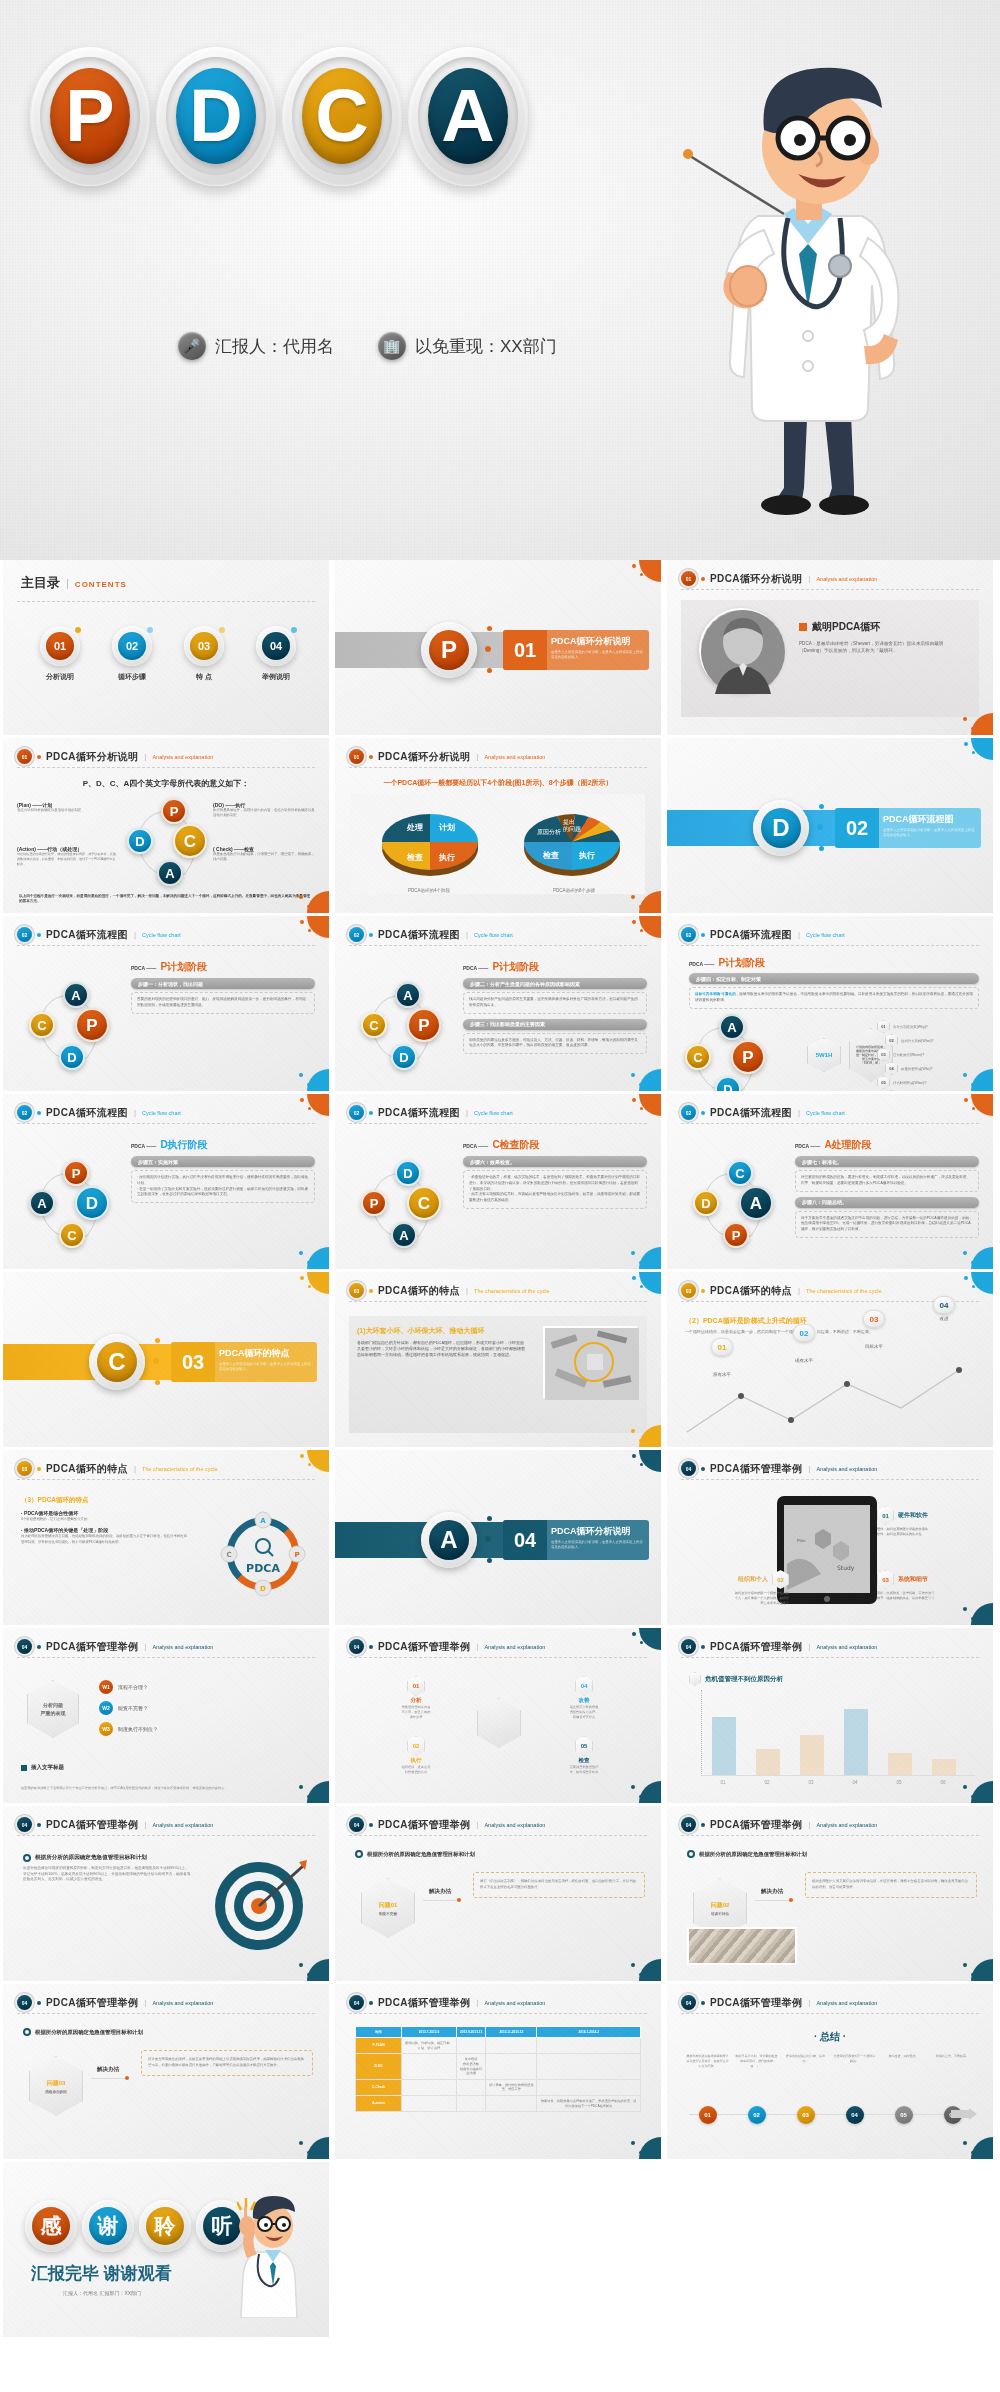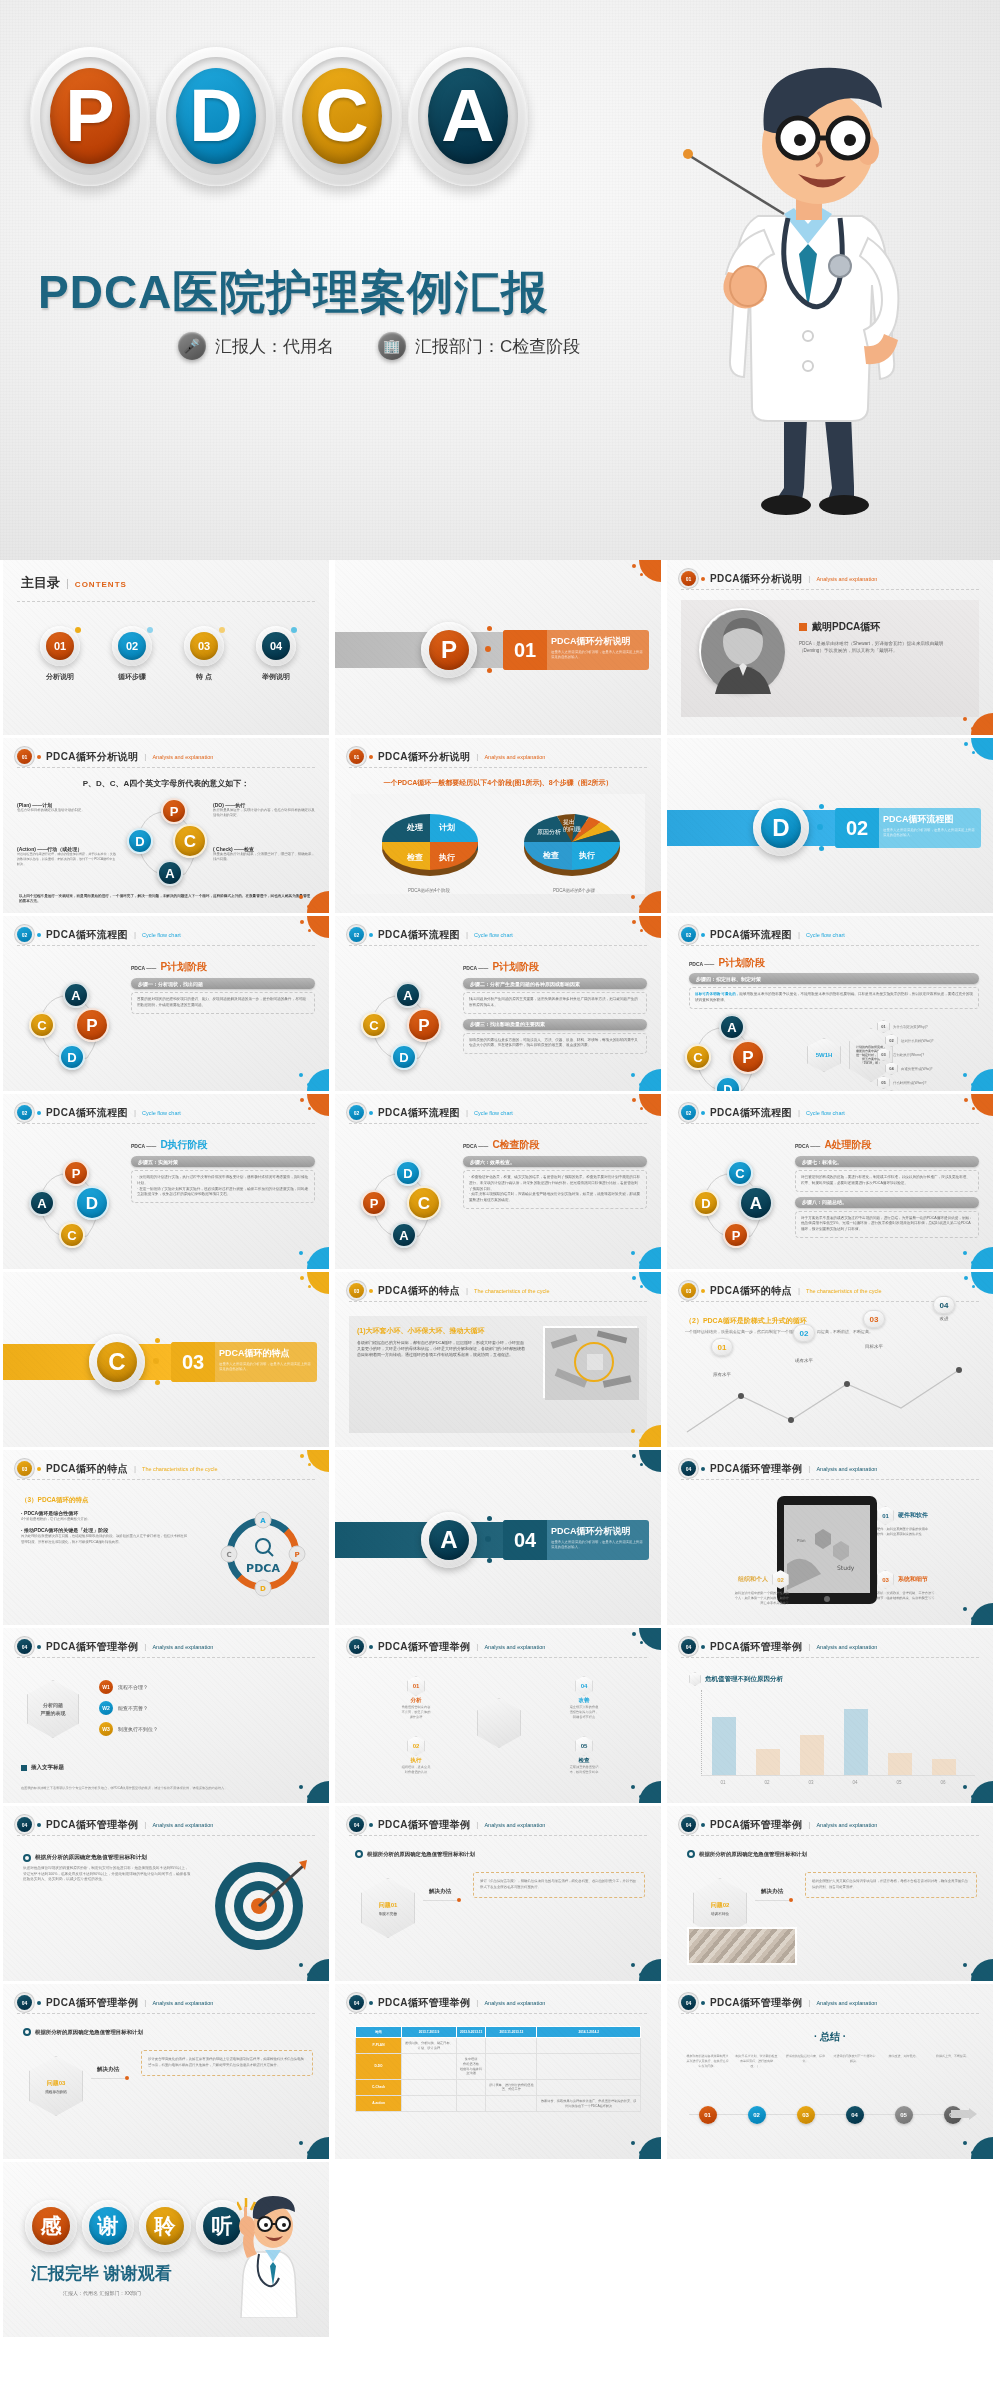--- a/index.html
+++ b/index.html
@@ -220,30 +220,29 @@
       <div class="pdca-mid"></div>
       <div class="pdca-inner" id="hl2" style="background: linear-gradient(160deg, rgb(238, 173, 24), rgb(192, 127, 0));">C</div>
     </div>
     <div class="pdca-btn">
       <div class="pdca-outer"></div>
       <div class="pdca-mid"></div>
       <div class="pdca-inner" id="hl3" style="background: linear-gradient(160deg, rgb(22, 88, 110), rgb(0, 42, 64));">A</div>
     </div>
   </div>
 
-  <div class="hero-title">PDCA医院护理案例汇报</div>
 
   <div class="hero-meta">
     <div class="meta-item">
       <span class="meta-icon">🎤</span>
       <span class="meta-text">汇报人：代用名</span>
     </div>
     <div class="meta-item">
       <span class="meta-icon">🏢</span>
-      <span class="meta-text">汇报部门：C检查阶段</span>
+      <span class="meta-text">以免重现：XX部门</span>
     </div>
   </div>
 
   <svg class="doctor" width="300" height="525" viewBox="0 0 300 525">
 
     <line x1="18" y1="138" x2="112" y2="196" stroke="#5a5a5a" stroke-width="2.6"></line>
     <circle cx="16" cy="136" r="5" fill="#e8912c"></circle>
 
     <path d="M112 370 L112 470 L104 482 L130 482 L132 470 L136 378 Z" fill="#2e3a4b"></path>
     <path d="M150 372 L160 470 L156 482 L182 482 L182 468 L178 372 Z" fill="#2e3a4b"></path>

